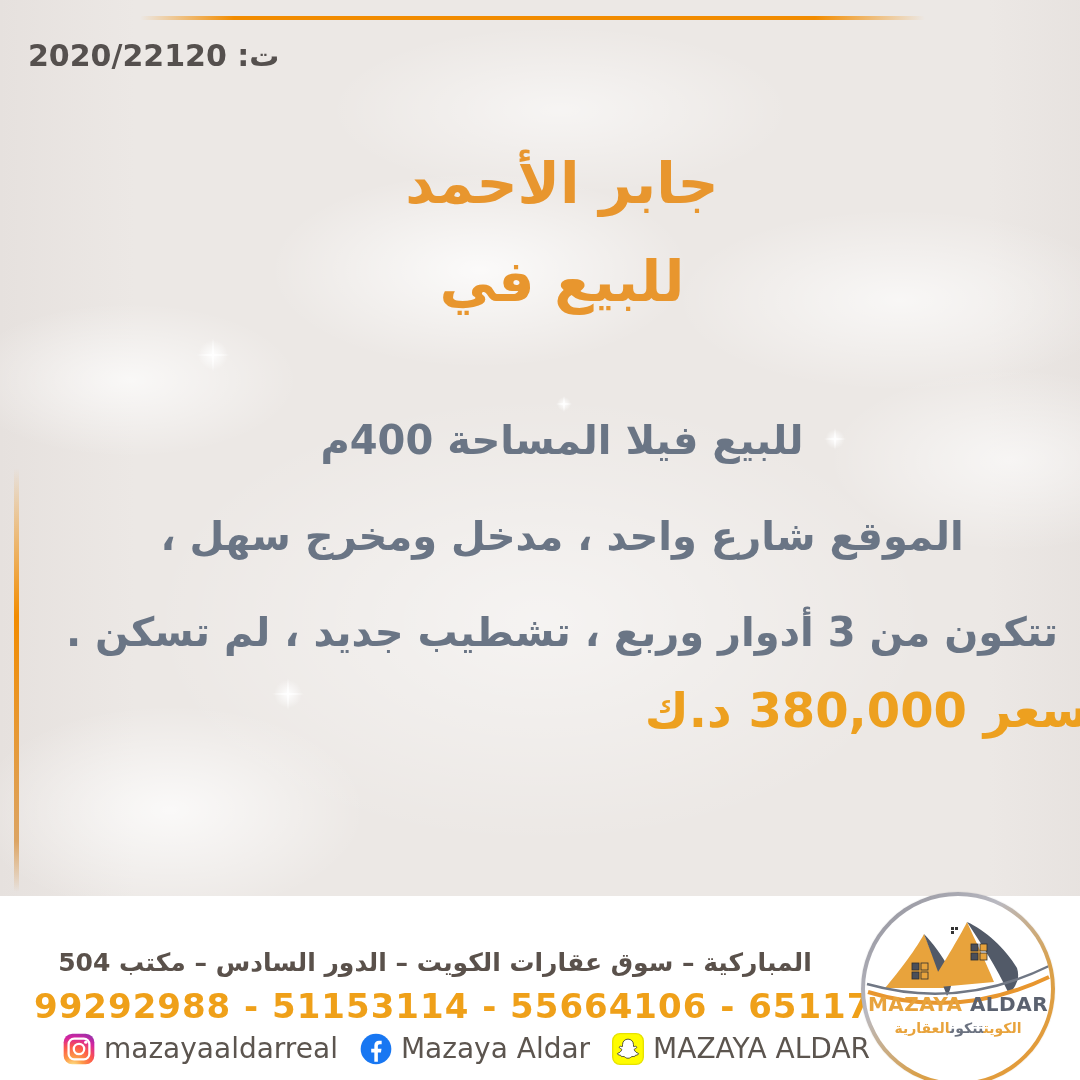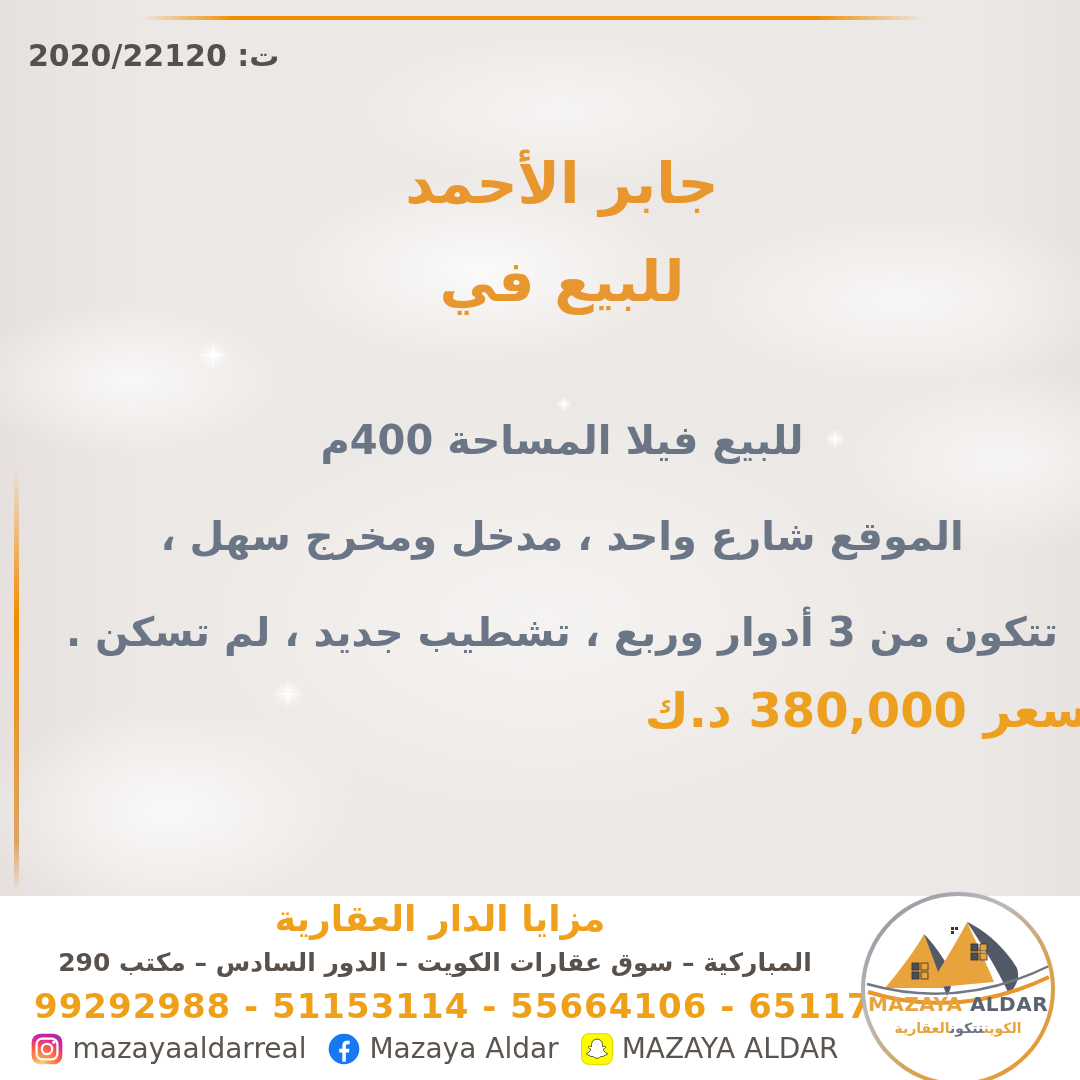--- a/index.html
+++ b/index.html
@@ -41,21 +41,21 @@
   .price{position:absolute;top:682px;left:0;width:100%;direction:rtl;
     color:#eda01f;font-size:48px;font-weight:bold;}
   
   .band{position:absolute;left:0;right:0;bottom:0;height:184px;background:#ffffff;}
   .band .company{position:absolute;top:2px;left:0;width:880px;text-align:center;direction:rtl;
     color:#f0a11c;font-size:36px;font-weight:bold;}
   .band .address{position:absolute;top:52px;left:0;width:870px;text-align:center;direction:rtl;
     color:#5a514b;font-size:25px;font-weight:bold;}
   .band .phones{position:absolute;top:90px;left:24px;width:850px;display:flex;align-items:center;gap:10px;}
   .band .phones .nums{color:#efa019;font-size:34px;font-weight:bold;letter-spacing:1px;white-space:nowrap;}
-  .band .social{position:absolute;top:136px;left:0;width:870px;display:flex;justify-content:center;
+  .band .social{position:absolute;top:136px;left:0;width:870px;display:flex;justify-content:flex-end;
     align-items:center;gap:22px;}
   .soc-item{display:flex;align-items:center;gap:9px;color:#5c554f;font-size:28px;}
   .soc-item .ic{width:32px;height:32px;display:block;}
   
   .logo{position:absolute;left:861px;top:892px;width:194px;height:194px;border-radius:50%;
     background:linear-gradient(140deg,#8a8a94 0%,#b9b9c1 35%,#d9a04a 65%,#e9982f 100%);
     box-shadow:0 0 0 1px rgba(0,0,0,0.03);}
   .logo-inner{position:absolute;inset:4px;border-radius:50%;background:#fff;overflow:hidden;}
   .logo-art{position:absolute;left:0;top:0;width:100%;height:100%;}
   .logo-en{position:absolute;top:96px;left:0;width:100%;text-align:center;
@@ -88,22 +88,21 @@
 
   <div class="details">
     <div>للبيع فيلا المساحة 400م</div>
     <div>الموقع شارع واحد ، مدخل ومخرج سهل ،</div>
     <div>تتكون من 3 أدوار وربع ، تشطيب جديد ، لم تسكن .</div>
   </div>
 
   <div class="price">السعر 380,000 د.ك</div>
 
   <div class="band">
-    <div class="company">مزايا الدار العقارية</div>
-    <div class="address">المباركية – سوق عقارات الكويت – الدور السادس – مكتب 290</div>
+    <div class="address">المباركية – سوق عقارات الكويت – الدور السادس – مكتب 504</div>
 
     <div class="phones">
       <svg class="ic" width="40" height="40" viewBox="0 0 24 24" fill="none" stroke="#1b1b1b" stroke-width="2.1" stroke-linecap="round" stroke-linejoin="round">
         <path d="M22 16.92v3a2 2 0 0 1-2.18 2 19.79 19.79 0 0 1-8.63-3.07 19.5 19.5 0 0 1-6-6 19.79 19.79 0 0 1-3.07-8.67A2 2 0 0 1 4.11 2h3a2 2 0 0 1 2 1.72c.12.96.36 1.9.7 2.81a2 2 0 0 1-.45 2.11L8.09 9.91a16 16 0 0 0 6 6l1.27-1.27a2 2 0 0 1 2.11-.45c.91.34 1.85.58 2.81.7A2 2 0 0 1 22 16.92z"></path>
       </svg>
       <span class="nums">99292988 - 51153114 - 55664106 - 65117079</span>
     </div>
 
     <div class="social">
       <div class="soc-item">

